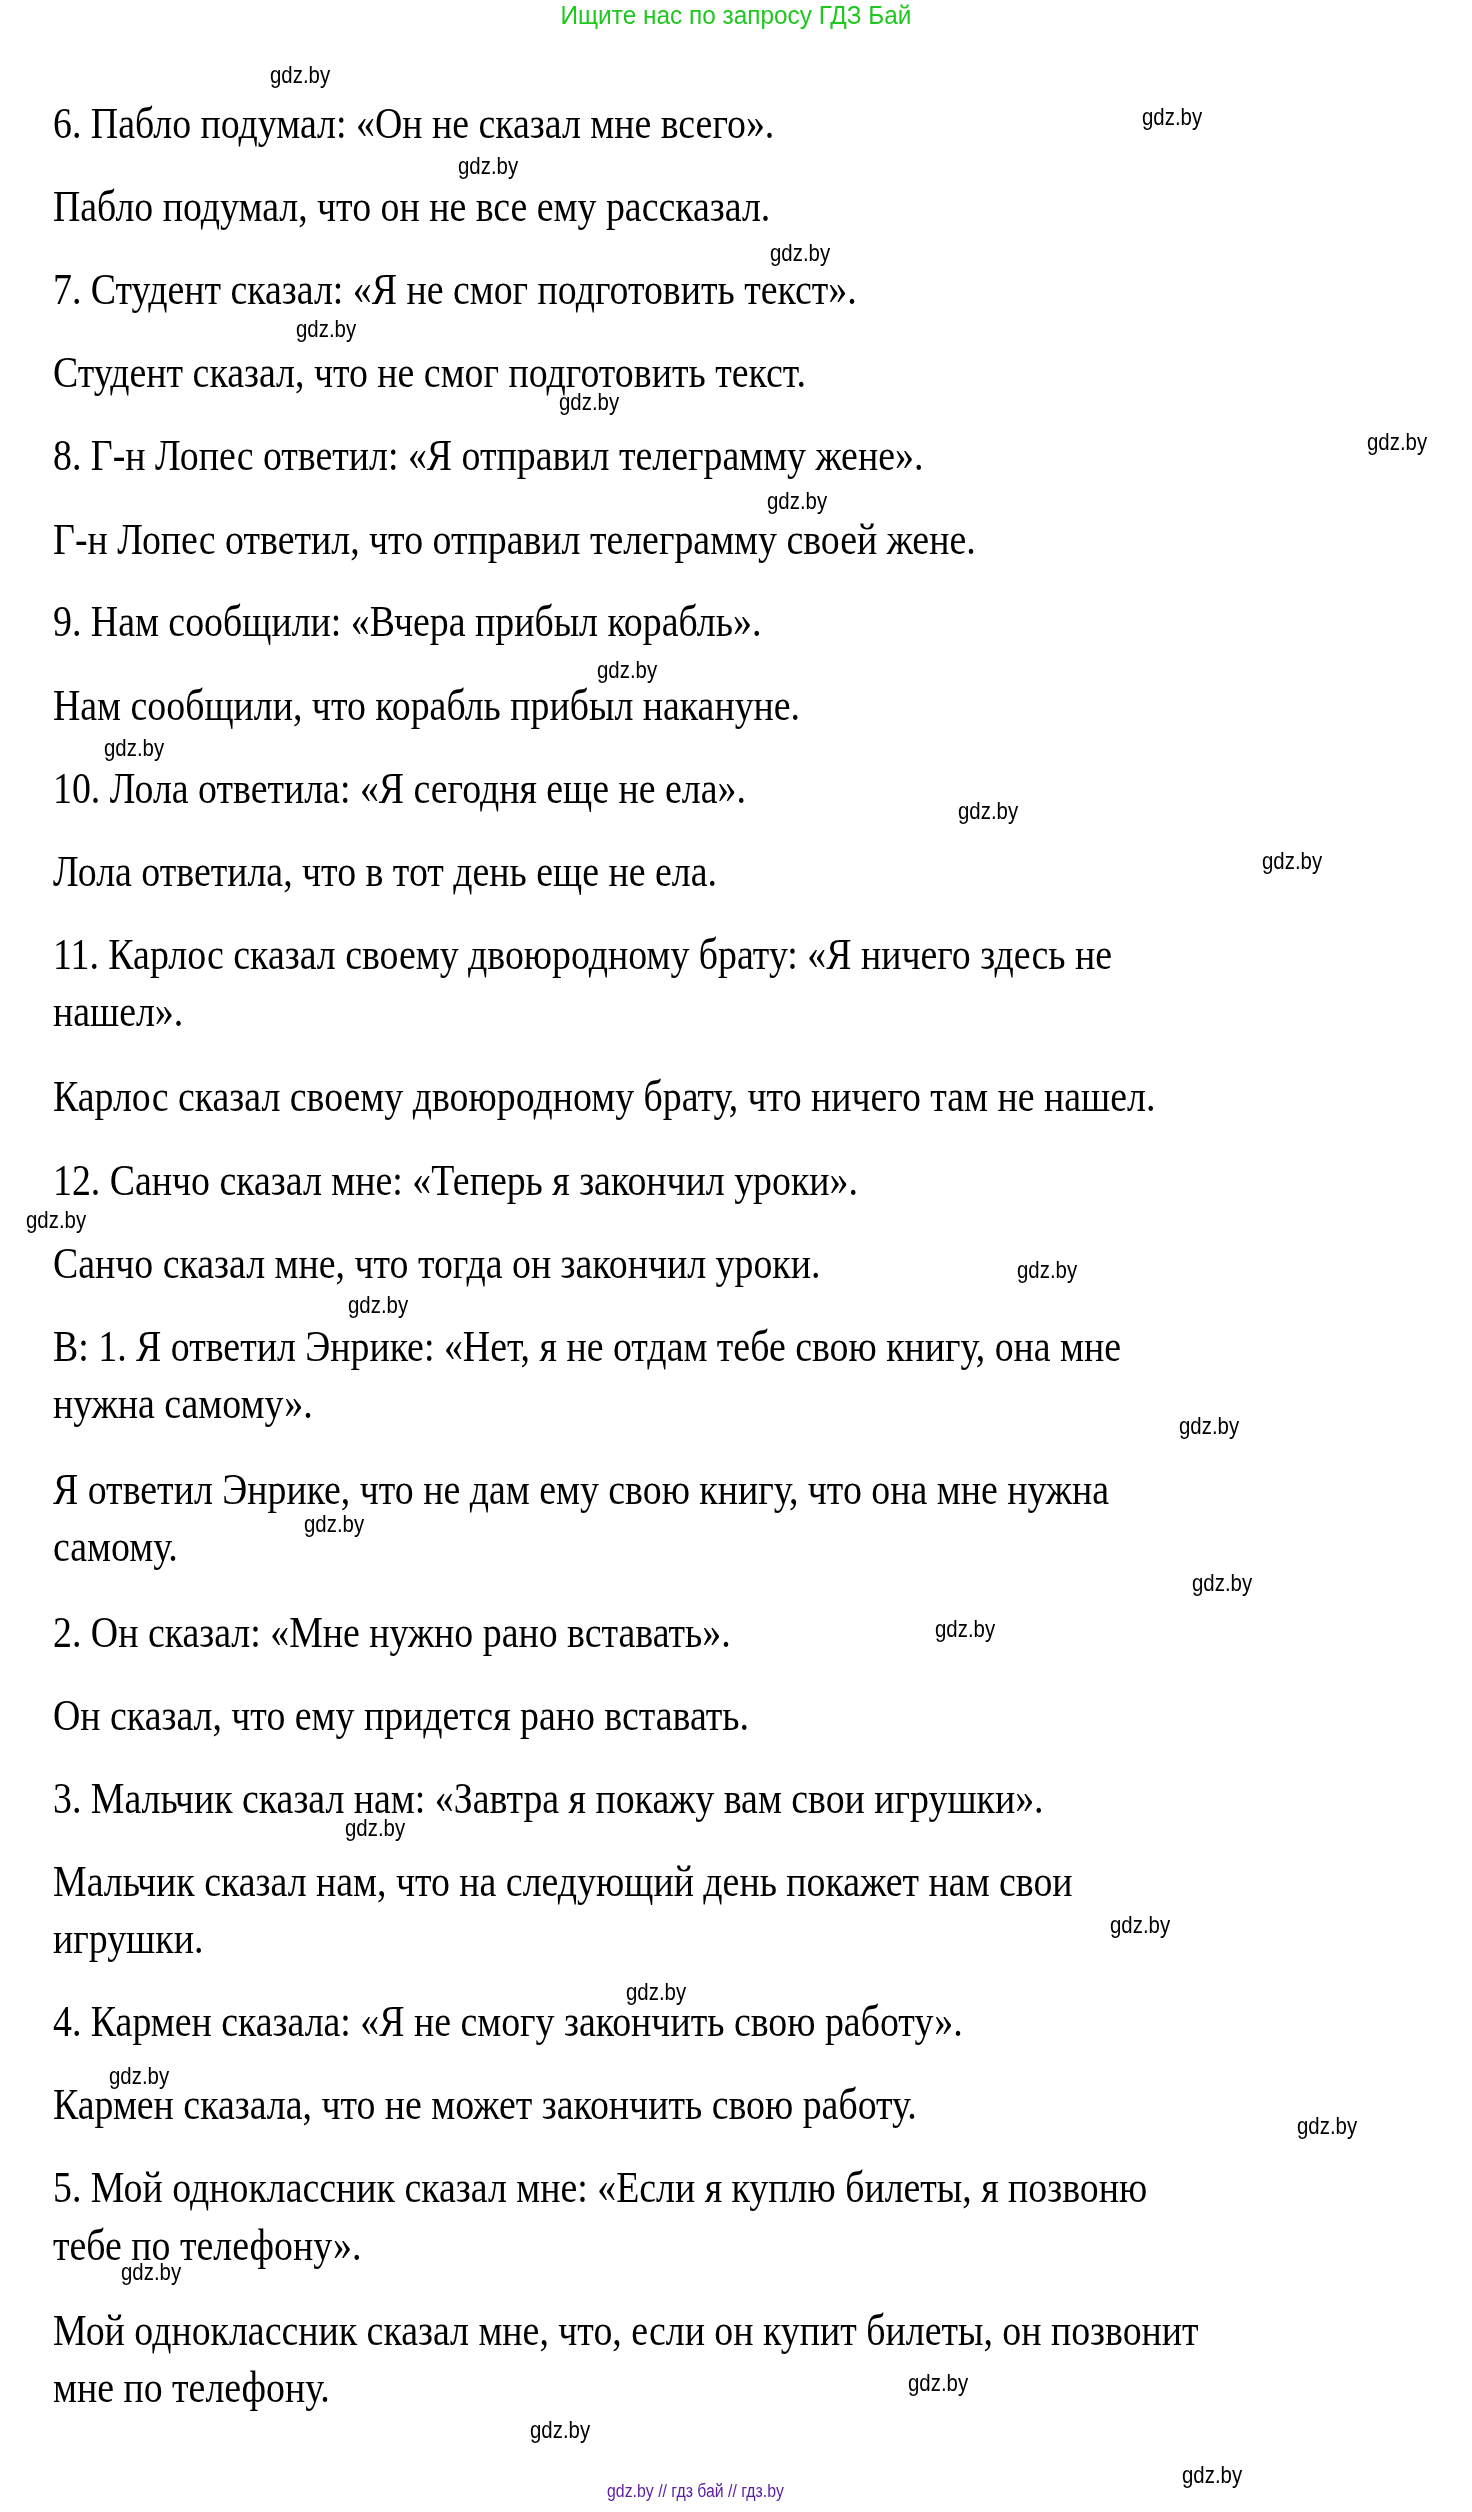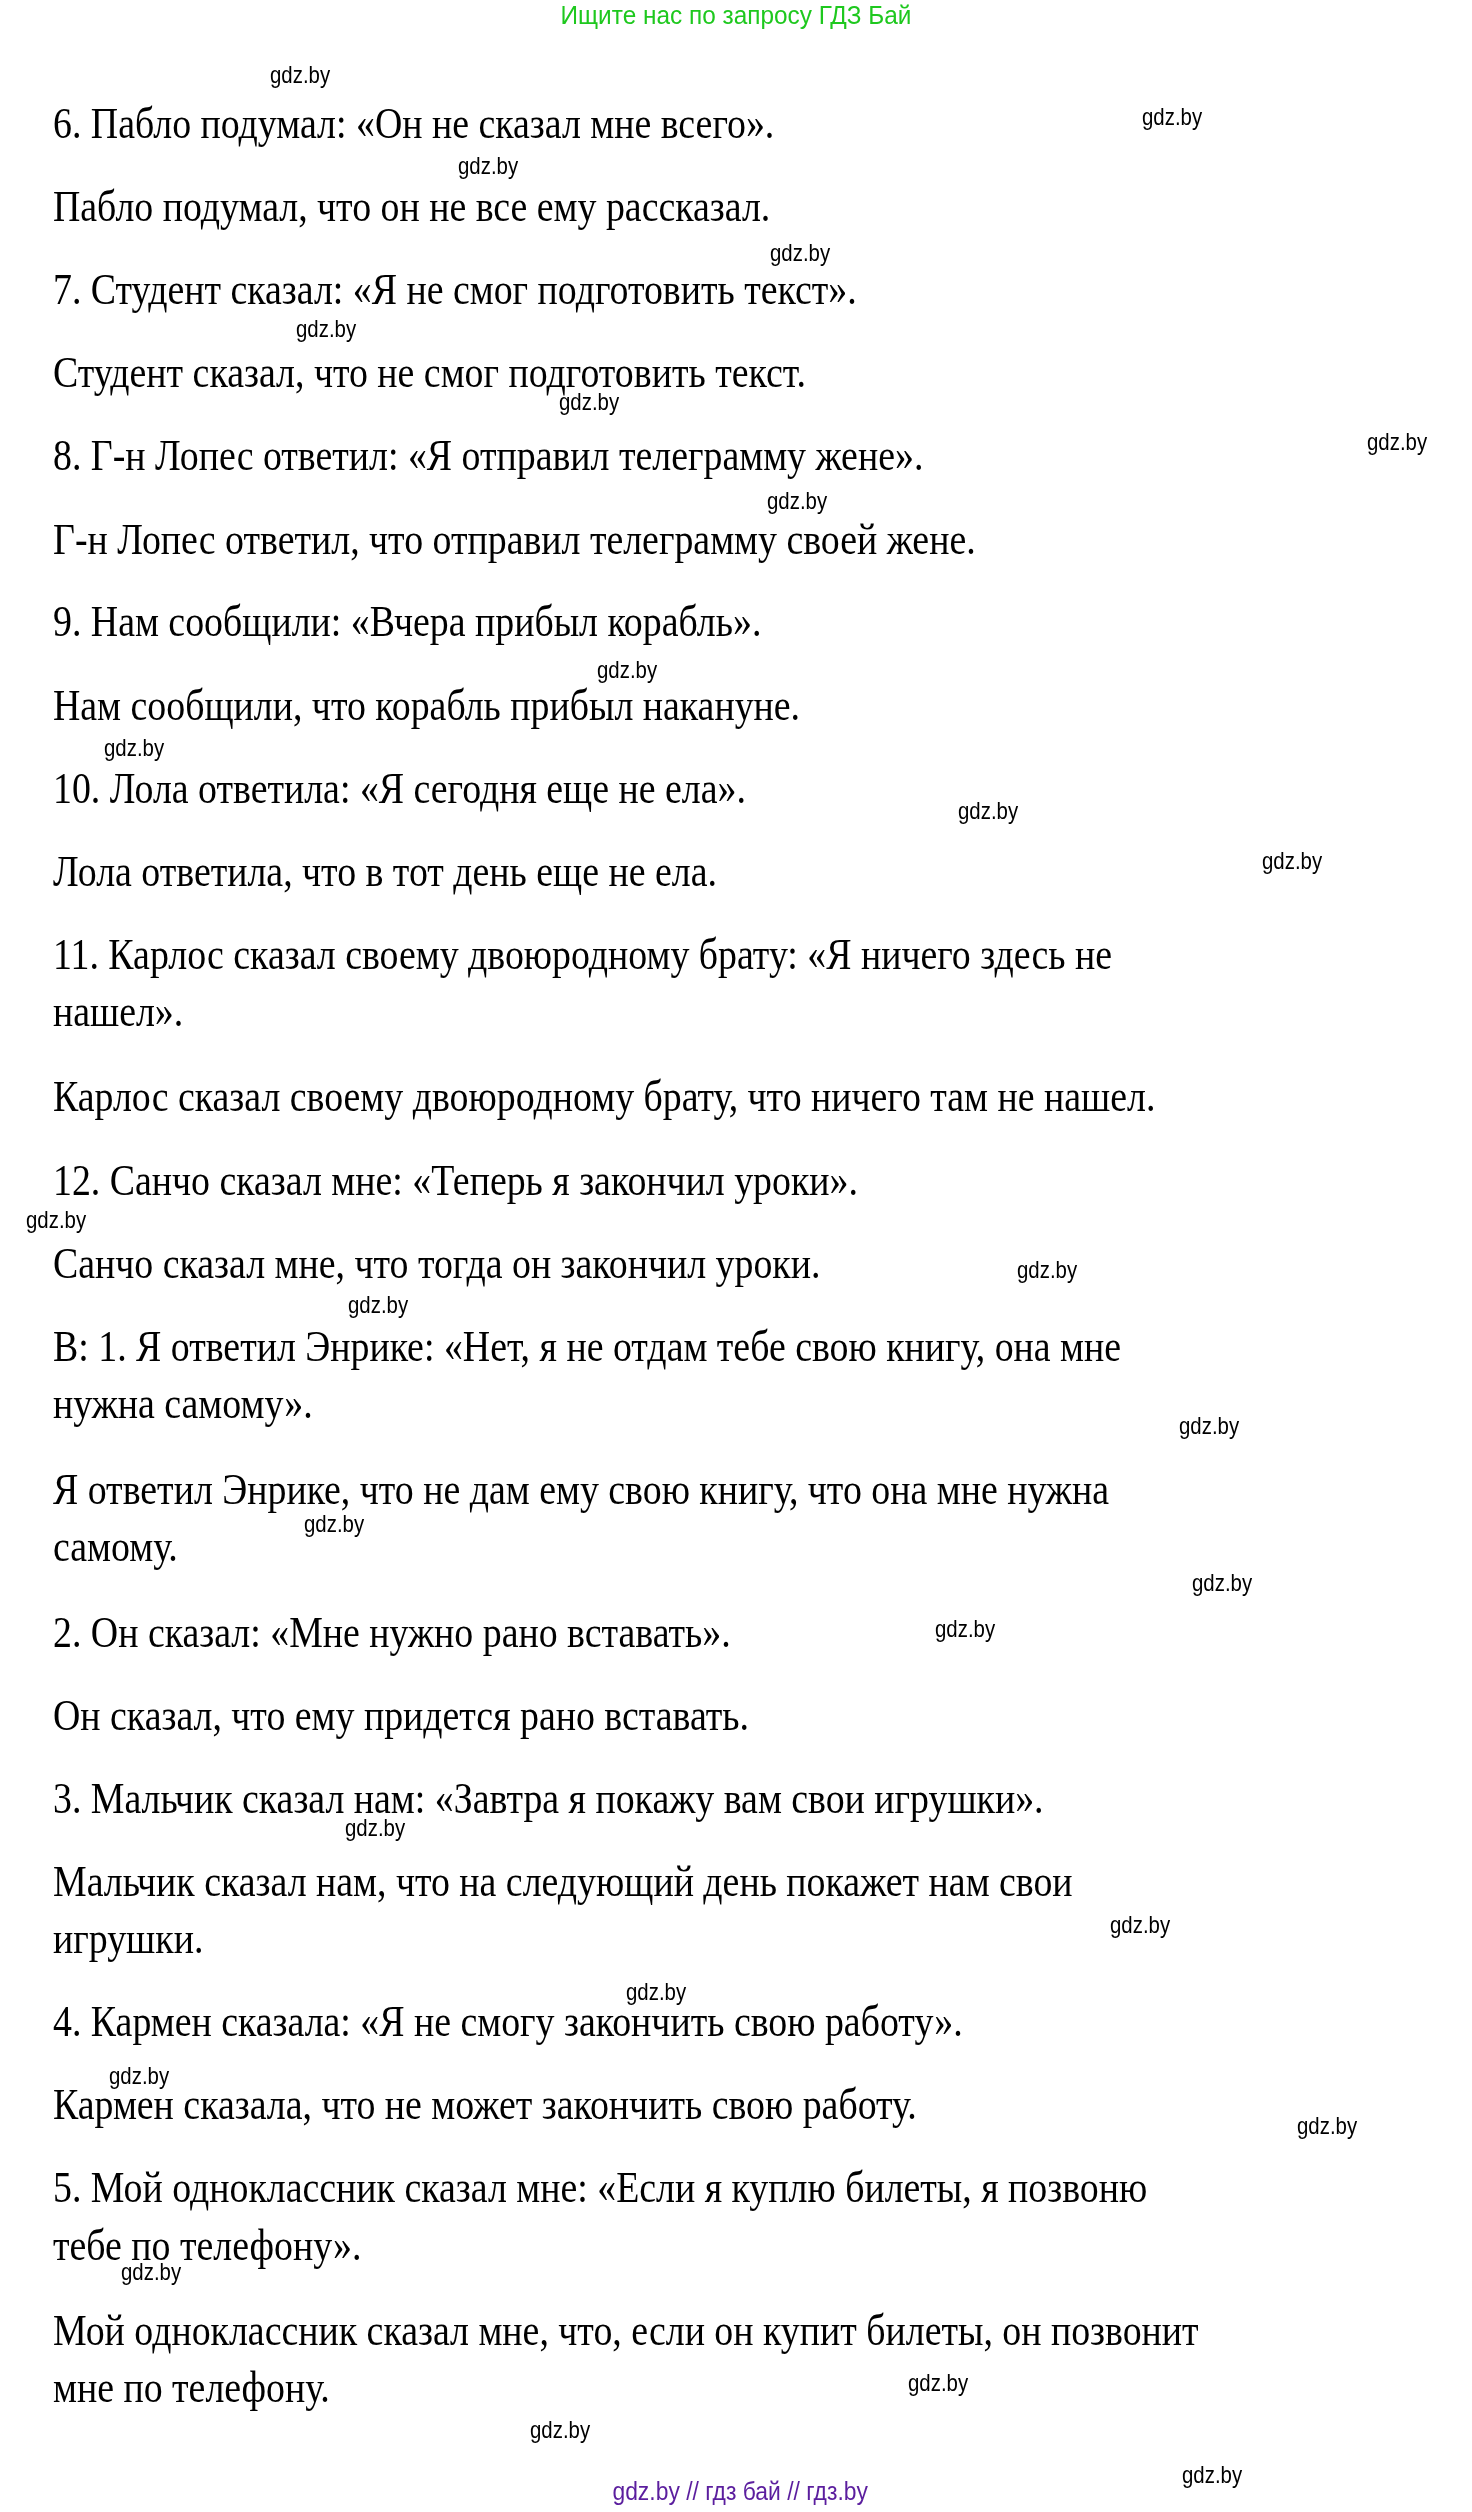--- a/index.html
+++ b/index.html
@@ -6,21 +6,21 @@
   body { width:1472px; height:2512px; position:relative; overflow:hidden; }
   .header { position:absolute; top:0; left:0; width:1472px; text-align:center;
     font-family:"Liberation Sans", sans-serif; font-size:26.5px; line-height:31px;
     transform:scaleX(0.92); transform-origin:center top; }
   .line { position:absolute; left:53px; white-space:nowrap;
     font-family:"Liberation Serif", serif; font-size:44px; line-height:47px; color:#000;
     transform:scaleX(0.86); transform-origin:left top; }
   .wm { position:absolute; white-space:nowrap; font-family:"Liberation Sans", sans-serif;
     font-size:24px; line-height:26.5px; color:#000; transform:scaleX(0.85); transform-origin:left top; }
   .footer { position:absolute; left:0; width:1391px; top:2476px; text-align:center;
-    font-family:"Liberation Sans", sans-serif; font-size:26px; line-height:31px;margin-left:45px; }
+    font-family:"Liberation Sans", sans-serif; font-size:18px; line-height:31px; }
   .footer span { display:inline-block; transform:scaleX(0.88); }
 </style>
 </head>
 <body>
 
 <div class="header" style="color: rgb(30, 200, 30);">
   <span>Ищите нас по запросу ГДЗ Бай</span>
 </div>
 
 <div id="content">

